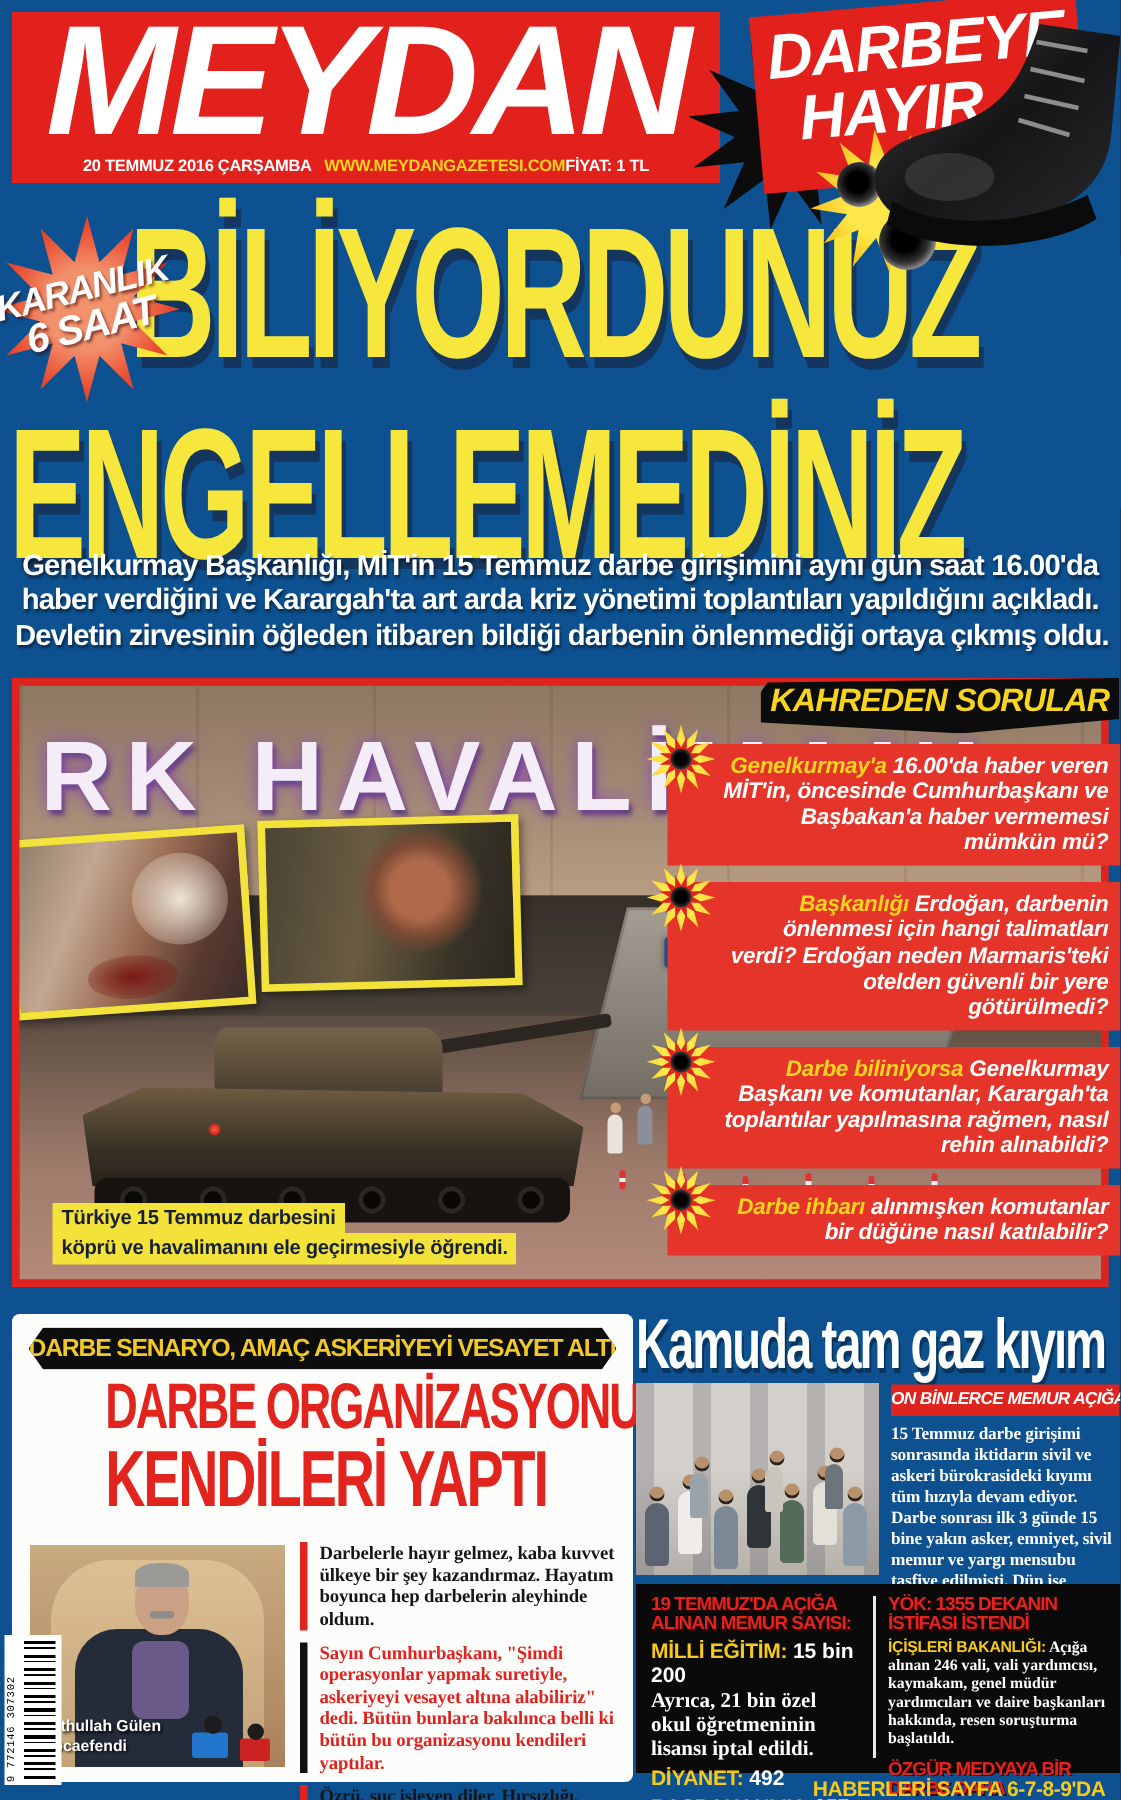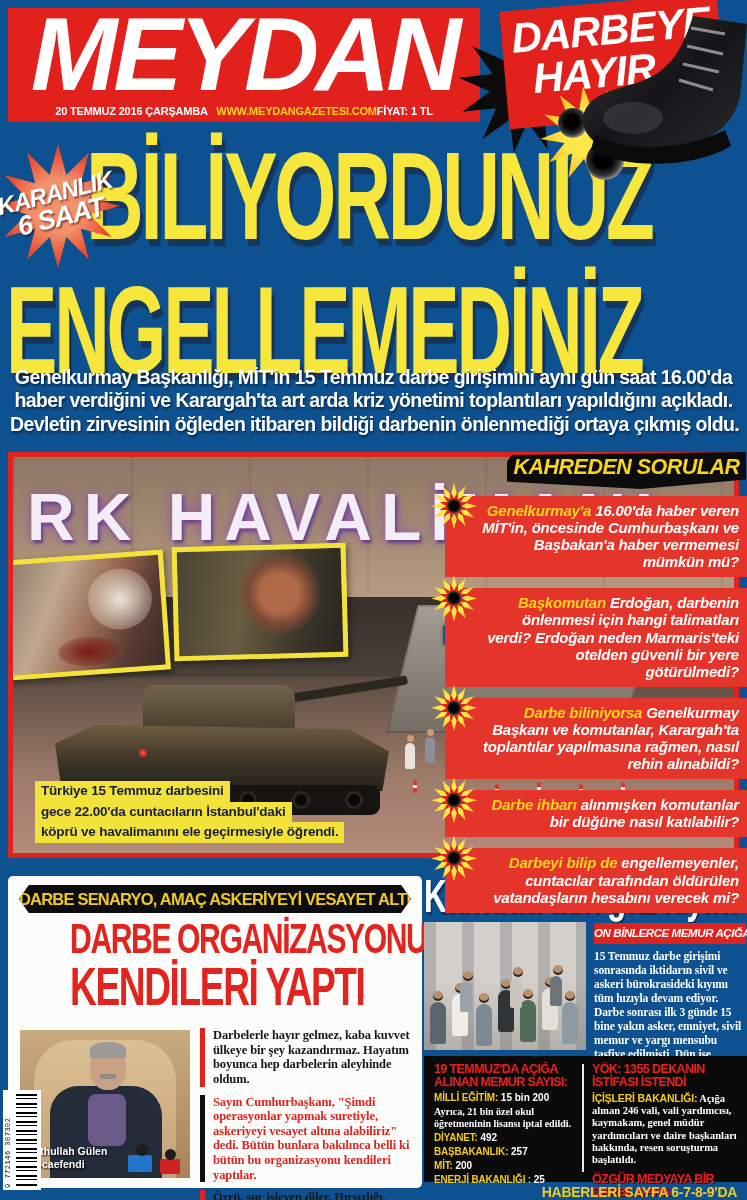--- a/index.html
+++ b/index.html
@@ -165,21 +165,21 @@
     font-weight:700; font-size:11.5px; line-height:1.22; z-index:2; letter-spacing:-0.1px; }
 
   
   .infobox { position:absolute; left:424px; top:1056px; width:323px; height:126px; background:#0a0a0a; z-index:2; }
   .divider { position:absolute; left:158px; top:8px; bottom:10px; width:2px; background:#e9e9e9; }
   .icol { position:absolute; top:7px; }
   .icol.left { left:10px; width:140px; }
   .icol.right { left:168px; width:148px; }
   .ihead { color:#e02420; font-weight:900; font-size:12.5px; line-height:1.06; letter-spacing:-0.6px;
     text-shadow:1px 1px 0 #3a0404; }
-  .irow { font-size:10px; color:#fff; margin-top:2.5px; line-height:1.15; }
+  .irow { font-size:14px; color:#fff; margin-top:2.5px; line-height:1.15; }
   .ilabel { color:#f5c91d; font-weight:900; letter-spacing:-0.2px; }
   .ival { color:#fff; font-weight:700; }
   .inote { font-family:"Liberation Serif", serif; font-weight:700; }
   .ihead.mt { margin-top:6px; }
   .itext { font-family:"Liberation Serif", serif; font-weight:700; font-size:10.5px; color:#fff; line-height:1.18; margin-top:2px; }
 
   .footer { position:absolute; right:10px; top:1184px; color:#f5c91d; font-weight:900; font-size:14px;
     letter-spacing:-0.3px; z-index:2; }
 </style>
 </head>
@@ -283,21 +283,20 @@
     <div class="bollard" style="left:482px; bottom:56px;"></div>
     <div class="bollard" style="left:524px; bottom:58px;"></div>
     <div class="bollard" style="left:566px; bottom:56px;"></div>
     <div class="bollard" style="left:608px; bottom:58px;"></div>
 
     <div class="inset i1"></div>
     <div class="inset i2"></div>
 
     <div class="caption">
       <span>Türkiye 15 Temmuz darbesini</span>
-      <span>gece 22.00'da cuntacıların İstanbul'daki</span>
       <span>köprü ve havalimanını ele geçirmesiyle öğrendi.</span>
     </div>
   </div>
 
   <div class="qpanel">
     <div class="qbanner">KAHREDEN SORULAR</div>
     <div class="qlist">
       <div class="qitem">
         <span class="qstar">
             <span class="s-out star12"></span>
@@ -306,49 +305,40 @@
           </span>
         <span class="lead">Genelkurmay'a</span>
         <span>16.00'da haber veren MİT'in, öncesinde Cumhurbaşkanı ve Başbakan'a haber vermemesi mümkün mü?</span>
       </div>
       <div class="qitem">
         <span class="qstar">
             <span class="s-out star12"></span>
             <span class="s-in star12"></span>
             <span class="s-core"></span>
           </span>
-        <span class="lead">Başkomutan</span>
+        <span class="lead">Başkanlığı</span>
         <span>Erdoğan, darbenin önlenmesi için hangi talimatları verdi? Erdoğan neden Marmaris'teki otelden güvenli bir yere götürülmedi?</span>
       </div>
       <div class="qitem">
         <span class="qstar">
             <span class="s-out star12"></span>
             <span class="s-in star12"></span>
             <span class="s-core"></span>
           </span>
         <span class="lead">Darbe biliniyorsa</span>
         <span>Genelkurmay Başkanı ve komutanlar, Karargah'ta toplantılar yapılmasına rağmen, nasıl rehin alınabildi?</span>
       </div>
       <div class="qitem">
         <span class="qstar">
             <span class="s-out star12"></span>
             <span class="s-in star12"></span>
             <span class="s-core"></span>
           </span>
         <span class="lead">Darbe ihbarı</span>
         <span>alınmışken komutanlar bir düğüne nasıl katılabilir?</span>
-      </div>
-      <div class="qitem">
-        <span class="qstar">
-            <span class="s-out star12"></span>
-            <span class="s-in star12"></span>
-            <span class="s-core"></span>
-          </span>
-        <span class="lead">Darbeyi bilip de</span>
-        <span>engellemeyenler, cuntacılar tarafından öldürülen vatandaşların hesabını verecek mi?</span>
       </div>
     </div>
   </div>
 
   <div class="panel-left">
     <div class="kicker">DARBE SENARYO, AMAÇ ASKERİYEYİ VESAYET ALTINA ALMAK</div>
     <div class="lhead l1">DARBE ORGANİZASYONUNU</div>
     <div class="lhead l2">KENDİLERİ YAPTI</div>
 
     <div class="gulen">

